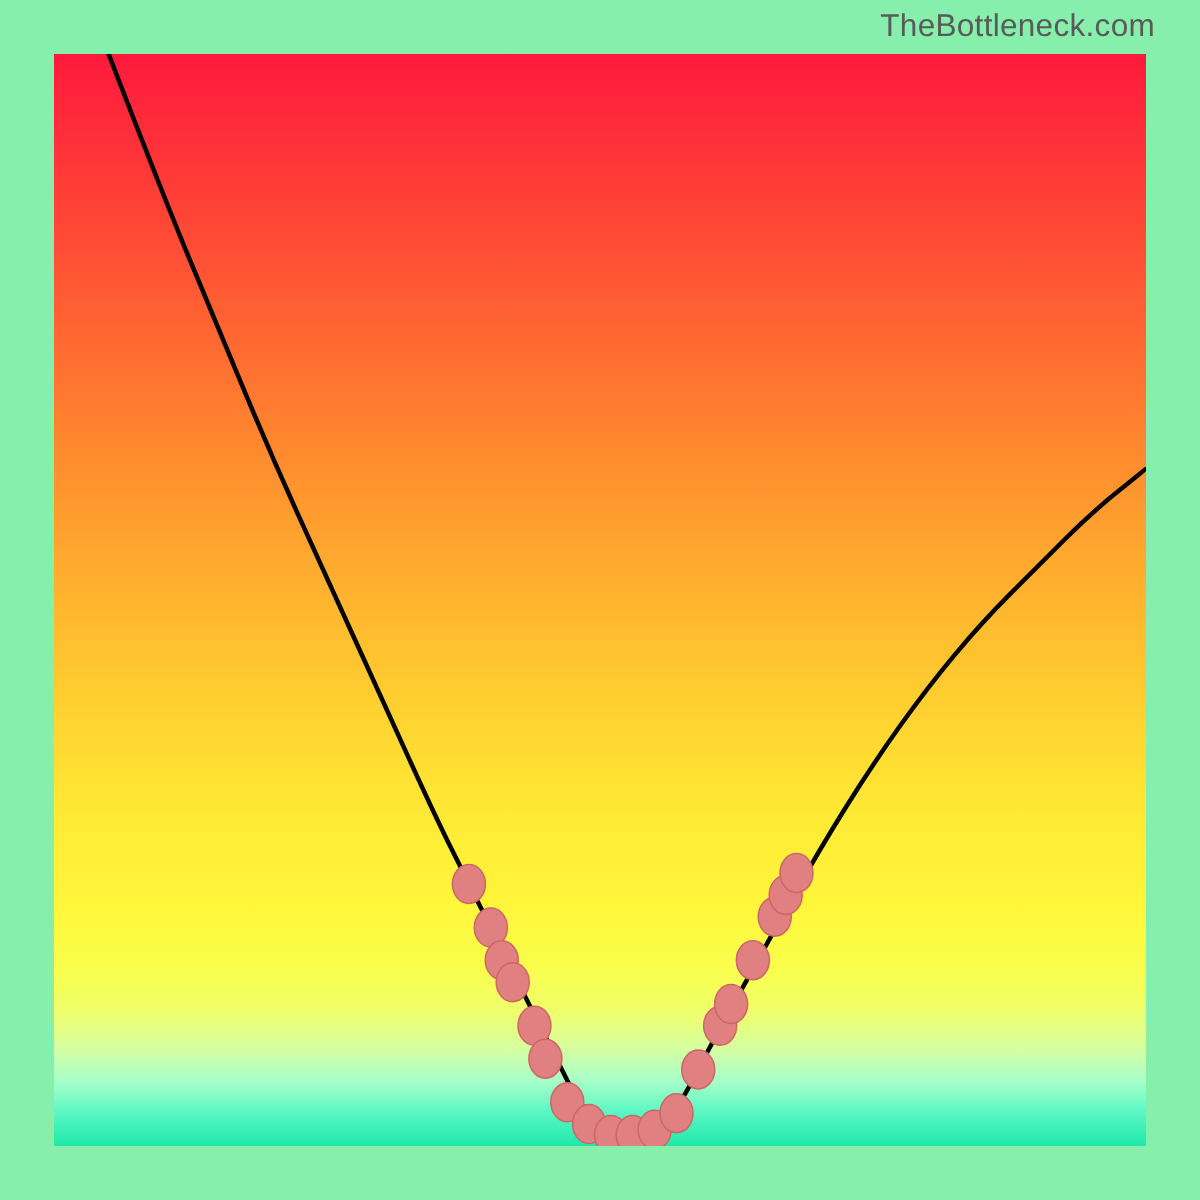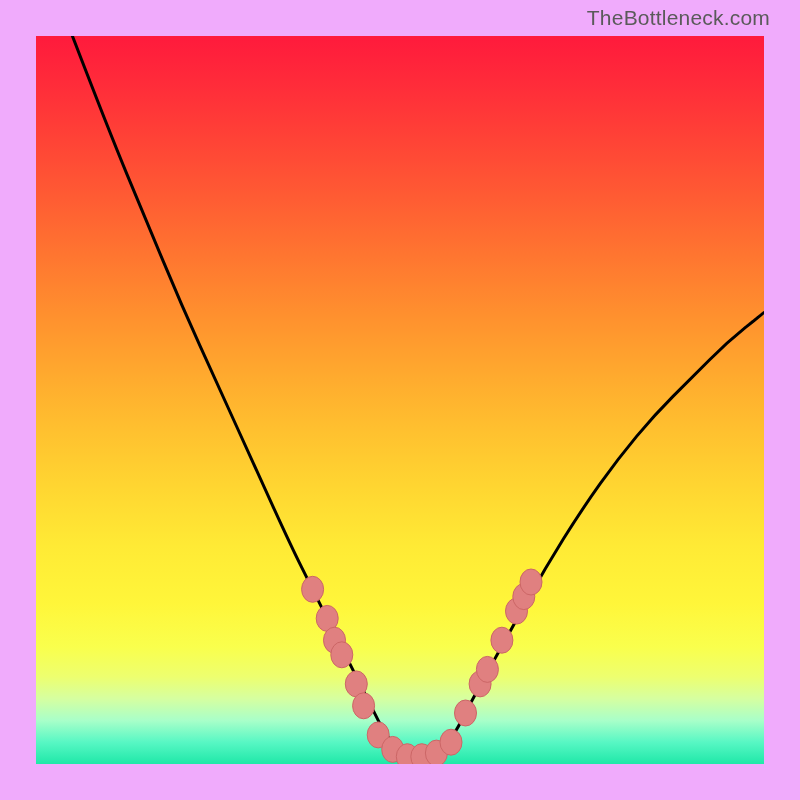--- a/index.html
+++ b/index.html
@@ -10,21 +10,21 @@
     background: #000;
     overflow: hidden;
     font-family: Arial, Helvetica, sans-serif;
   }
   .frame {
     position: absolute;
     top: 0;
     left: 0;
     width: 800px;
     height: 800px;
-    background: #f0abfc;
+    background: #86efac;
   }
   .plot {
     position: absolute;
     top: 36px;
     left: 36px;
     width: 728px;
     height: 728px;
     overflow: hidden;
   }
   .gradient {

